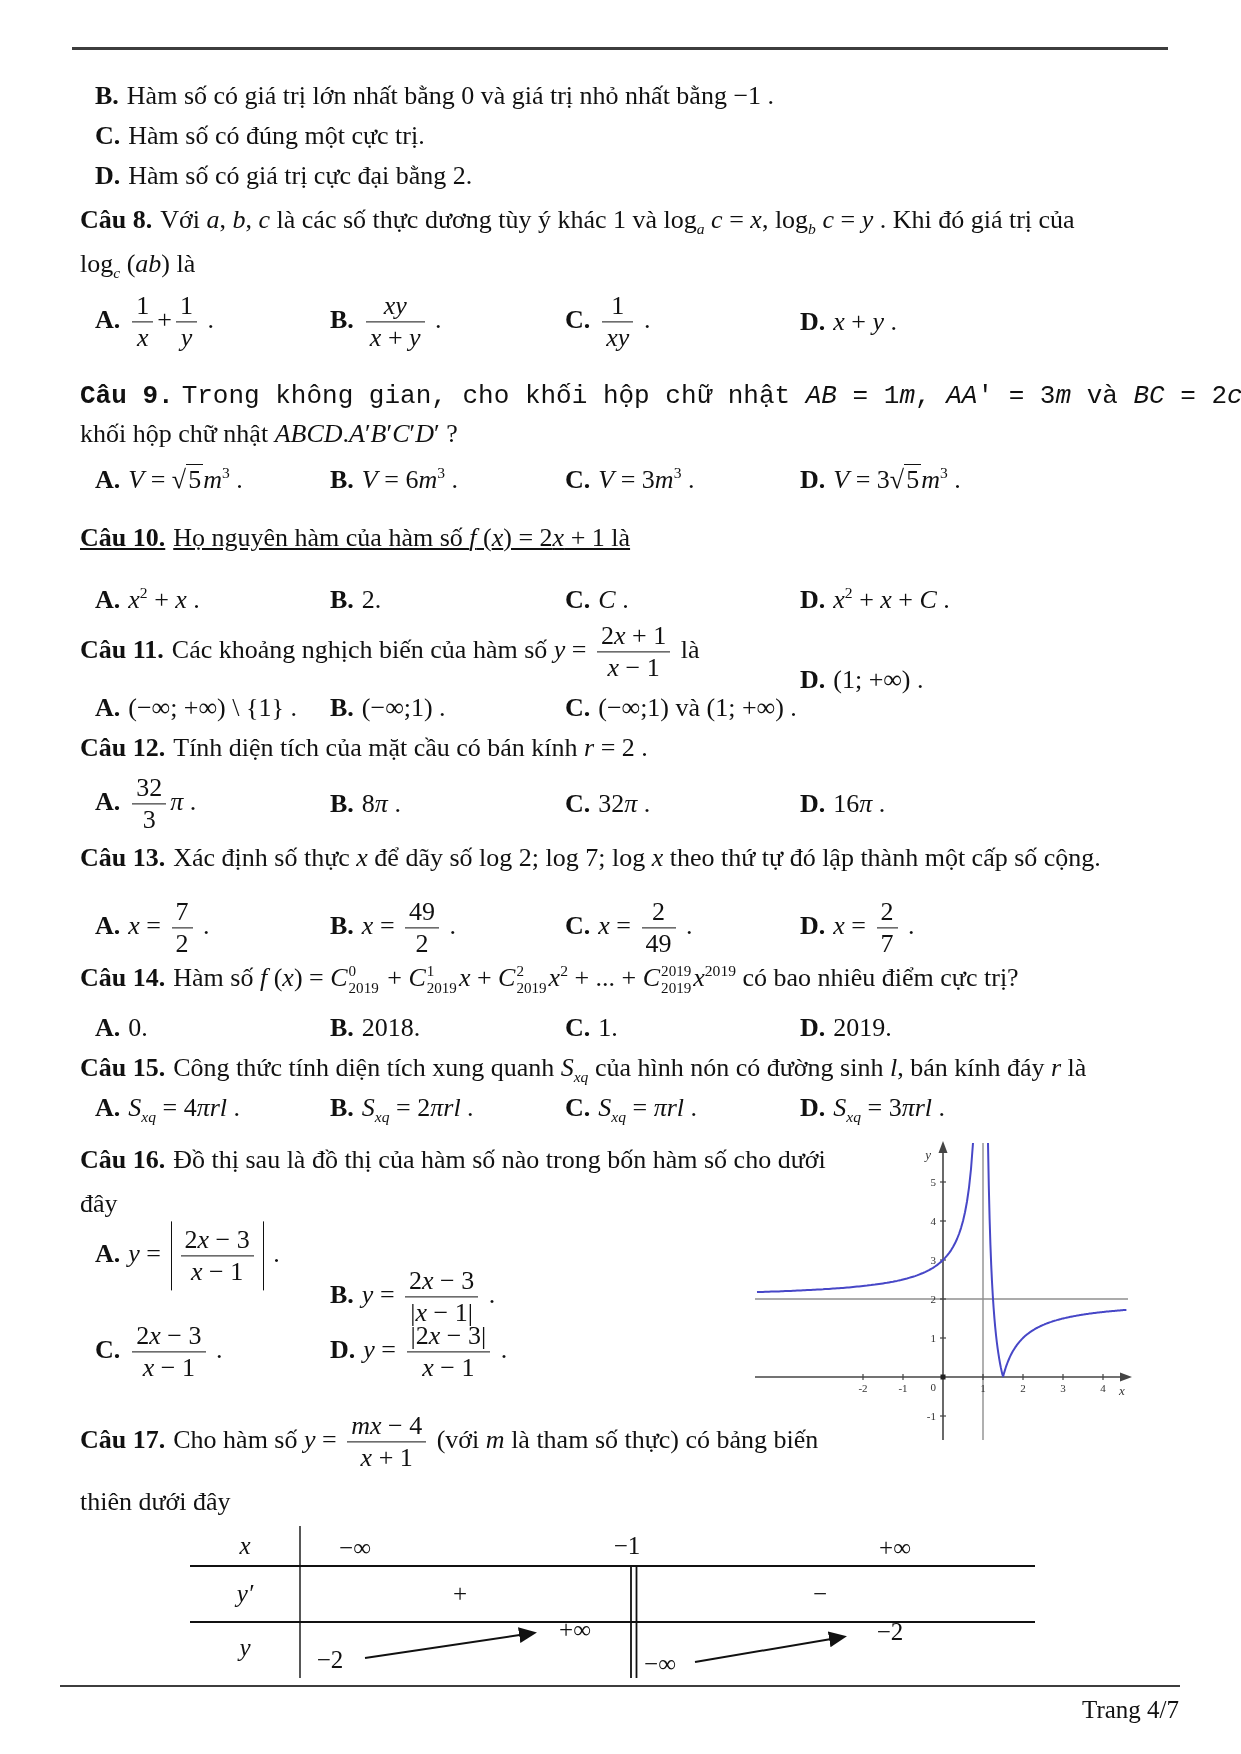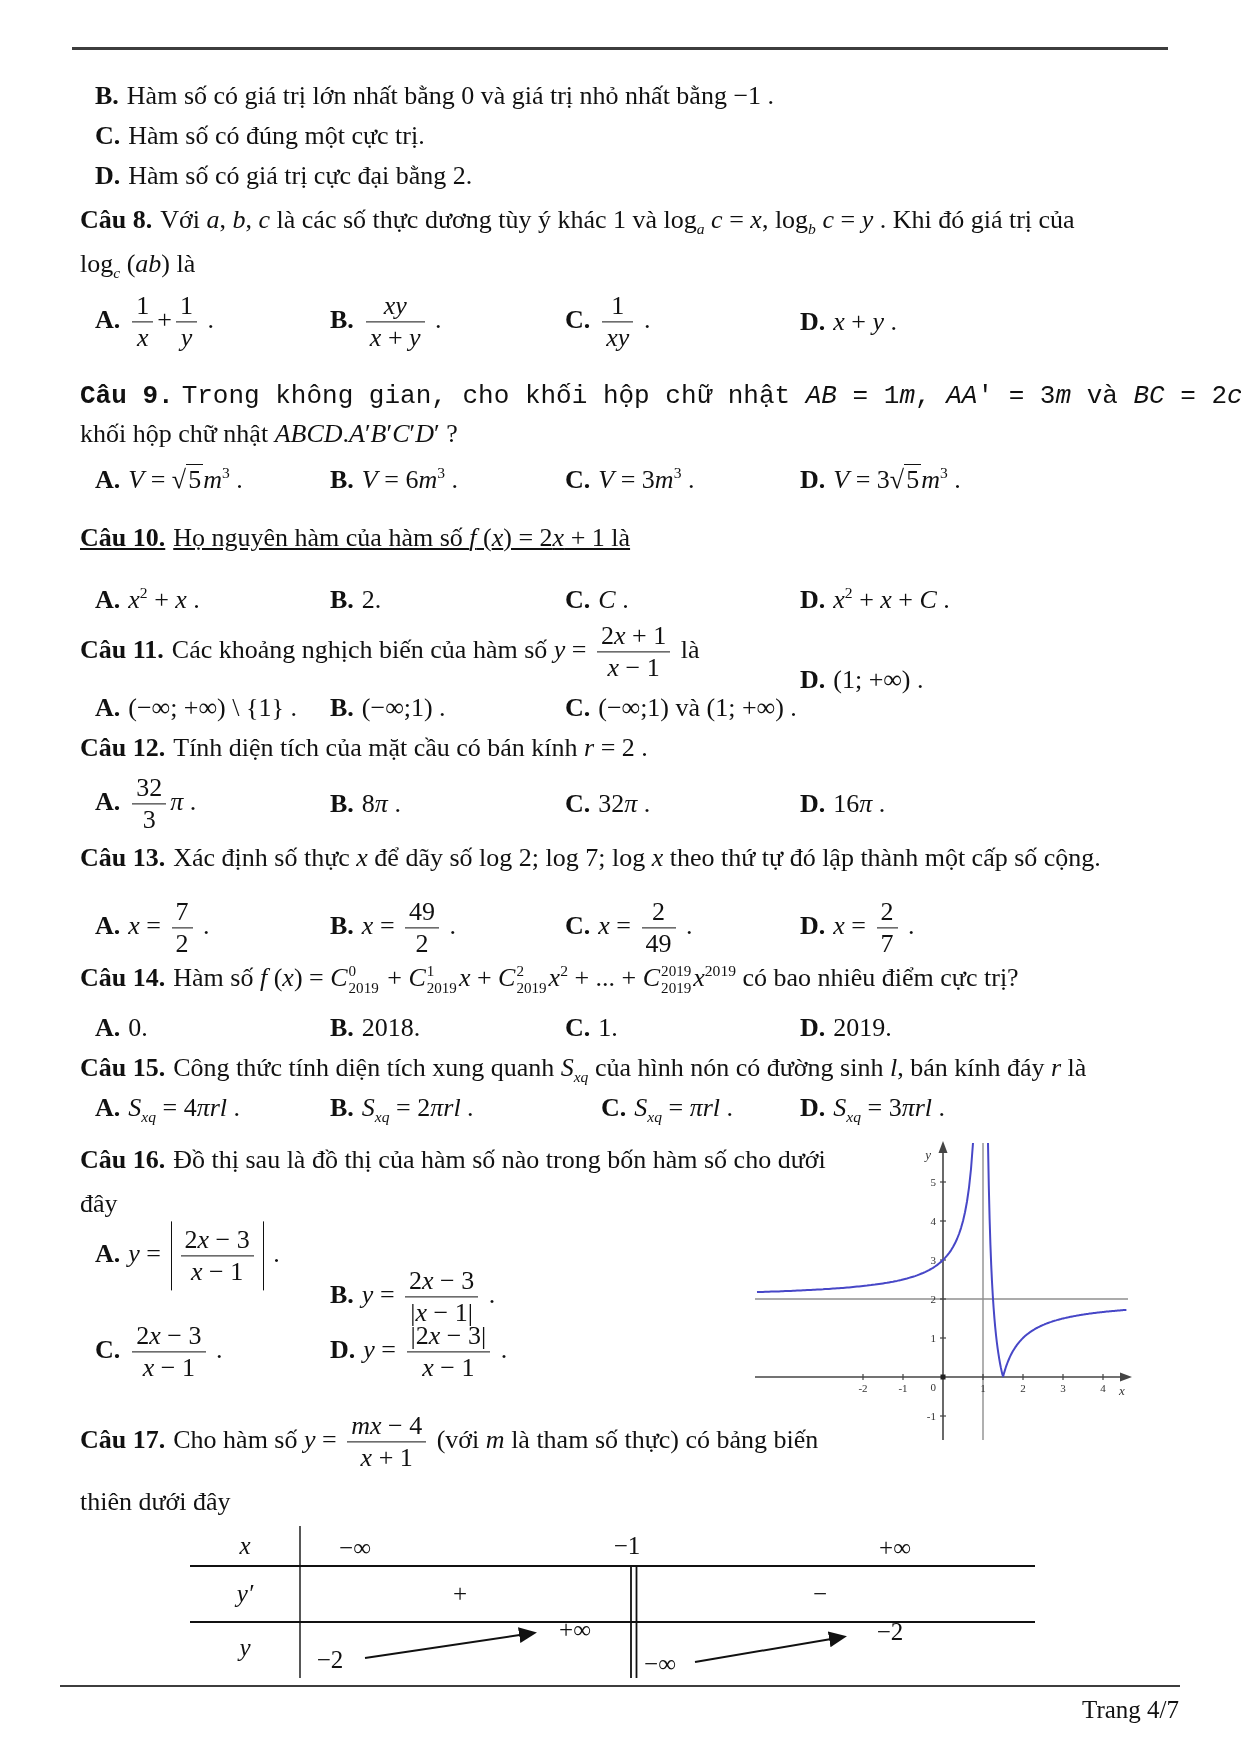--- a/index.html
+++ b/index.html
@@ -84,21 +84,21 @@
             <span class="ssu">2019</span>
             <span class="ssd">2019</span>
           </span><span class="it">x</span><sup class="mp">2019</sup>  có bao nhiêu điểm cực trị?</span></div>
       <div class="opt" style="left: 95px; top: 1028px;"><span class="olabel">A.</span><span>0.</span></div>
       <div class="opt" style="left: 330px; top: 1028px;"><span class="olabel">B.</span><span>2018.</span></div>
       <div class="opt" style="left: 565px; top: 1028px;"><span class="olabel">C.</span><span>1.</span></div>
       <div class="opt" style="left: 800px; top: 1028px;"><span class="olabel">D.</span><span>2019.</span></div>
       <div class="tline" style="left: 80px; top: 1068px;"><span class="qlabel">Câu 15.</span><span>Công thức tính diện tích xung quanh  <span class="it">S</span><sub class="ms"><span class="it">xq</span></sub>  của hình nón có đường sinh <span class="it">l</span>, bán kính đáy <span class="it">r</span> là</span></div>
       <div class="opt" style="left: 95px; top: 1108px;"><span class="olabel">A.</span><span><span class="it">S</span><sub class="ms"><span class="it">xq</span></sub> = 4<span class="it">πrl</span> .</span></div>
       <div class="opt" style="left: 330px; top: 1108px;"><span class="olabel">B.</span><span><span class="it">S</span><sub class="ms"><span class="it">xq</span></sub> = 2<span class="it">πrl</span> .</span></div>
-      <div class="opt" style="left: 565px; top: 1108px; margin-left: 36px;"><span class="olabel">C.</span><span><span class="it">S</span><sub class="ms"><span class="it">xq</span></sub> = <span class="it">πrl</span> .</span></div>
+      <div class="opt" style="left: 565px; top: 1108px;"><span class="olabel">C.</span><span><span class="it">S</span><sub class="ms"><span class="it">xq</span></sub> = <span class="it">πrl</span> .</span></div>
       <div class="opt" style="left: 800px; top: 1108px;"><span class="olabel">D.</span><span><span class="it">S</span><sub class="ms"><span class="it">xq</span></sub> = 3<span class="it">πrl</span> .</span></div>
       <div class="tline" style="left: 80px; top: 1160px;"><span class="qlabel">Câu 16.</span><span>Đồ thị sau là đồ thị của hàm số nào trong bốn hàm số cho dưới</span></div>
       <div class="tline" style="left: 80px; top: 1204px;"><span>đây</span></div>
       <div class="opt" style="left: 95px; top: 1256px;"><span class="olabel">A.</span><span><span class="it">y</span> = <span class="tabs"><span class="frac"><span class="num">2<span class="it">x</span> − 3</span><span class="den"><span class="it">x</span> − 1</span></span></span> .</span></div>
       <div class="opt" style="left: 330px; top: 1280px; margin-top: 17px;"><span class="olabel">B.</span><span><span class="it">y</span> = <span class="frac"><span class="num">2<span class="it">x</span> − 3</span><span class="den">|<span class="it">x</span> − 1|</span></span> .</span></div>
       <div class="opt" style="left: 95px; top: 1352px;"><span class="olabel">C.</span><span><span class="frac"><span class="num">2<span class="it">x</span> − 3</span><span class="den"><span class="it">x</span> − 1</span></span> .</span></div>
       <div class="opt" style="left: 330px; top: 1352px;"><span class="olabel">D.</span><span><span class="it">y</span> = <span class="frac"><span class="num">|2<span class="it">x</span> − 3|</span><span class="den"><span class="it">x</span> − 1</span></span> .</span></div>
       <div class="tline" style="left: 80px; top: 1442px;"><span class="qlabel">Câu 17.</span><span>Cho hàm số  <span class="it">y</span> = <span class="frac"><span class="num"><span class="it">mx</span> − 4</span><span class="den"><span class="it">x</span> + 1</span></span>  (với <span class="it">m</span> là tham số thực) có bảng biến</span></div>
       <div class="tline" style="left: 80px; top: 1502px;"><span>thiên dưới đây</span></div>
     </div>

